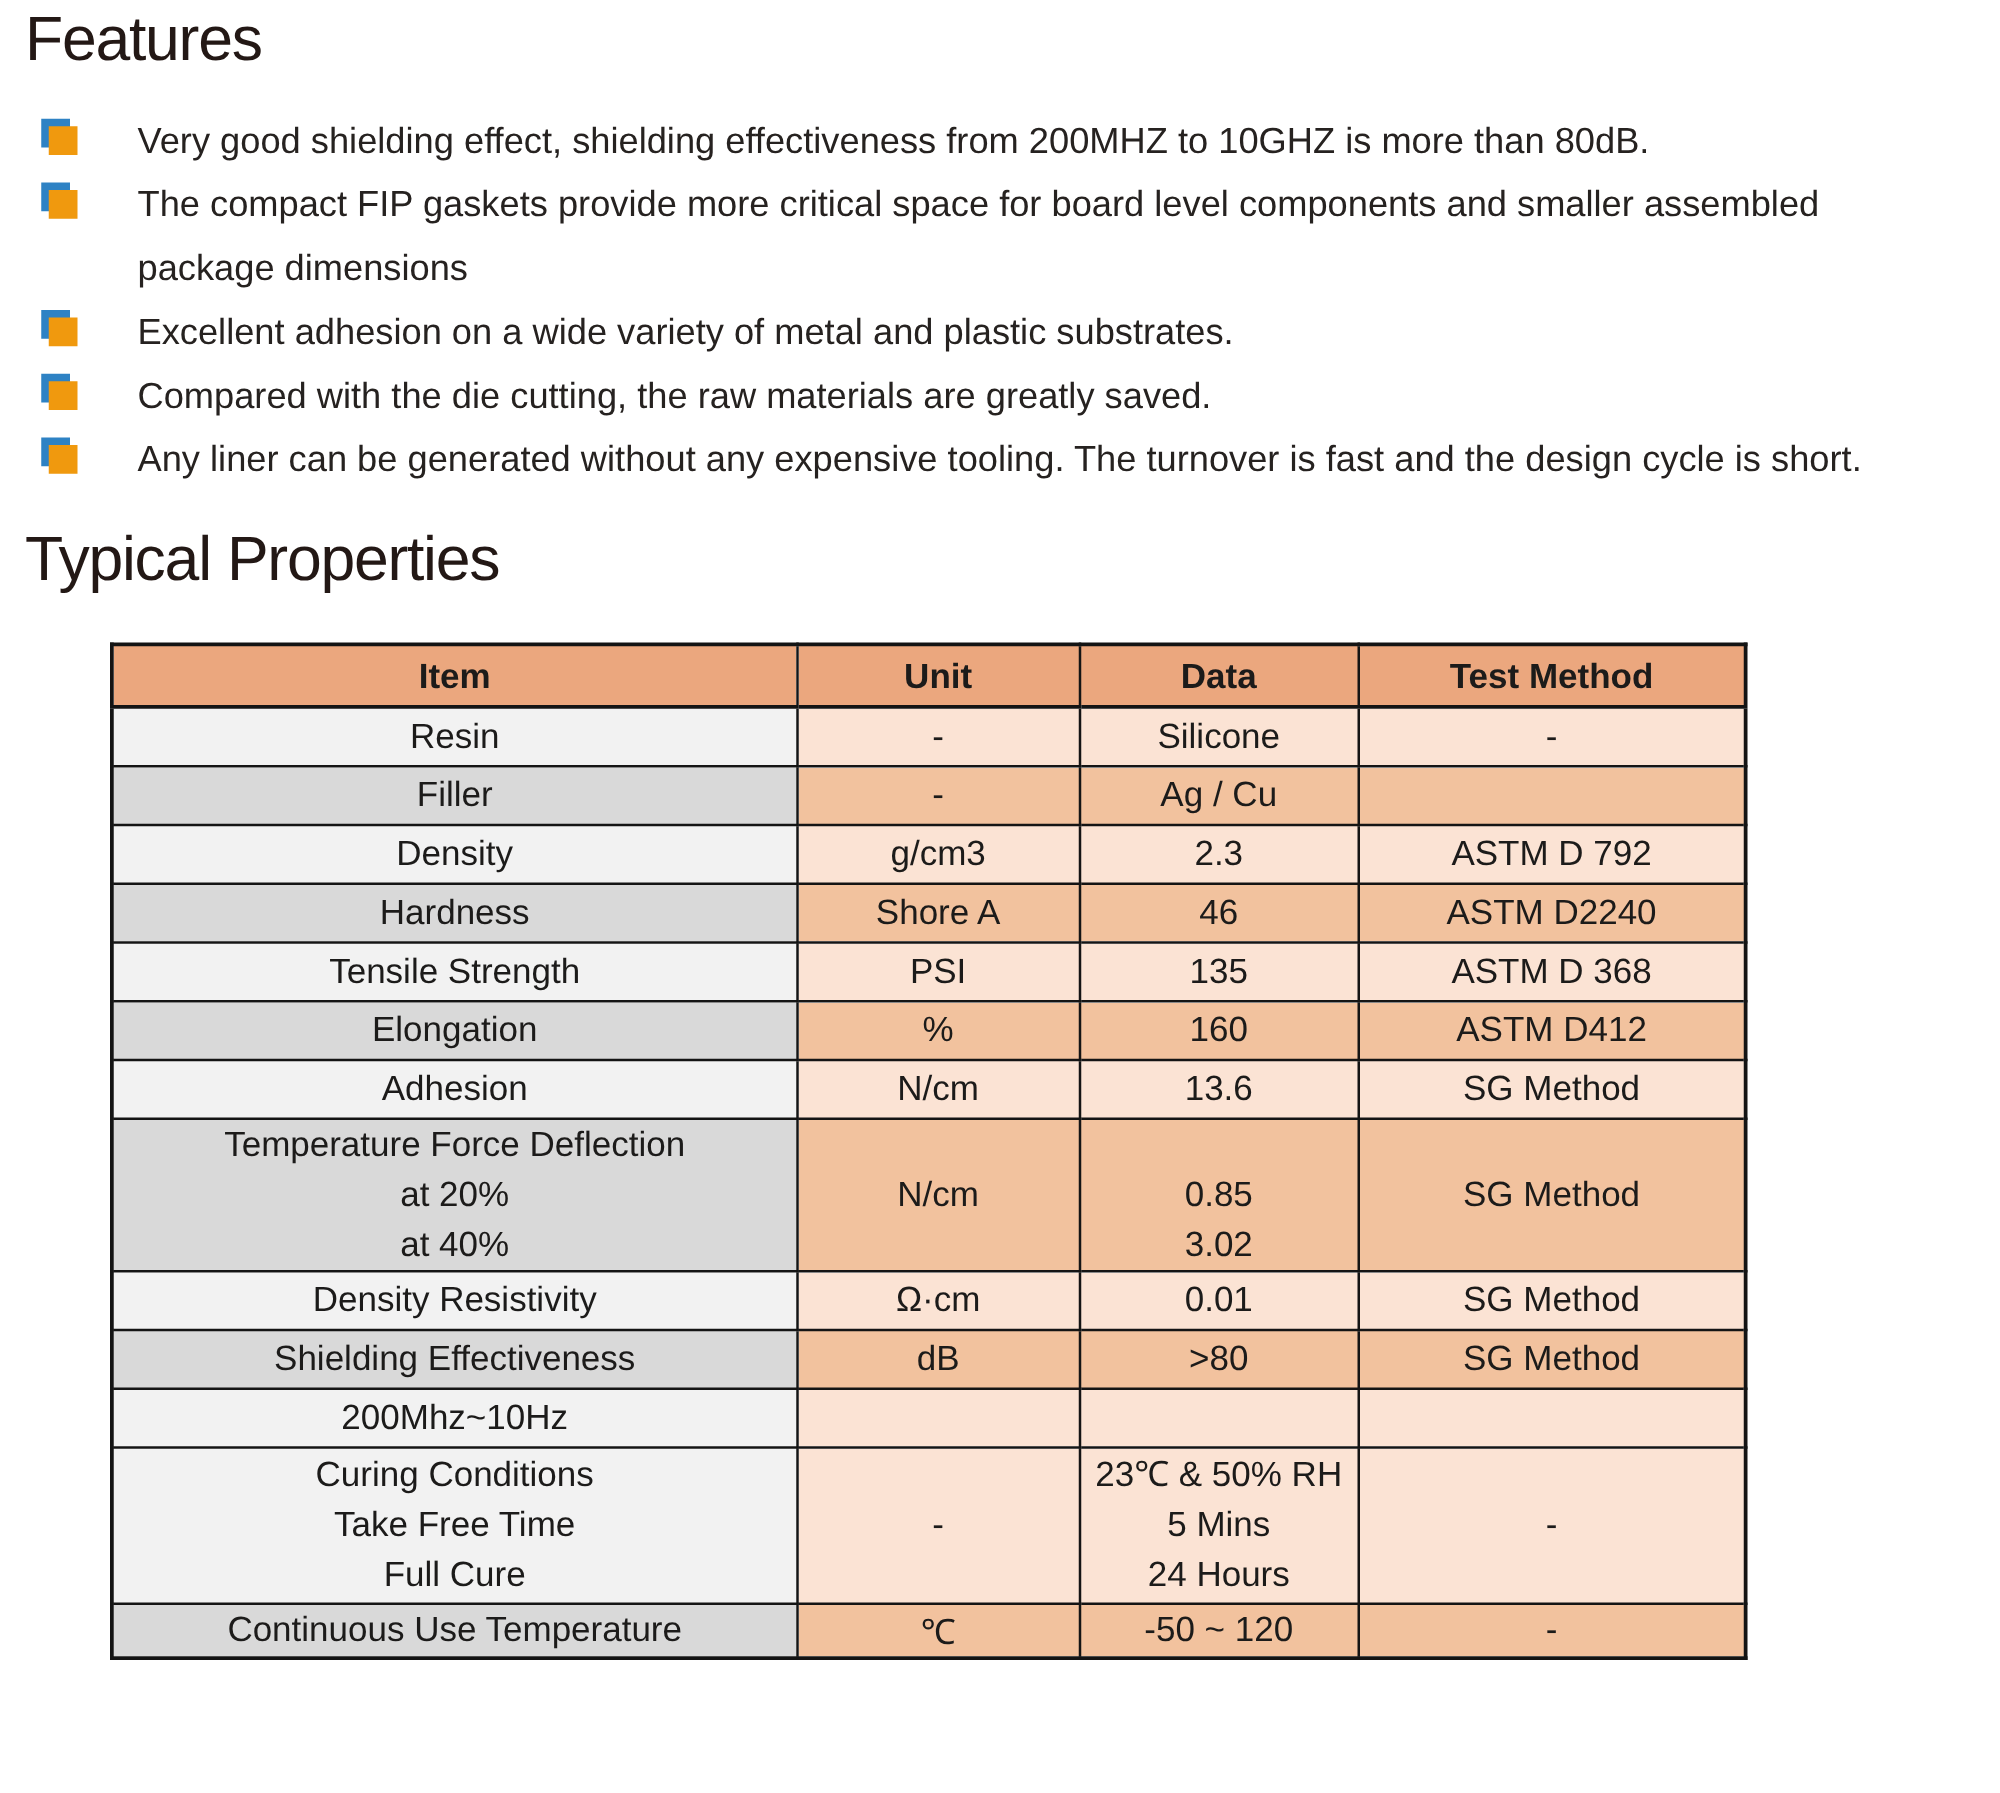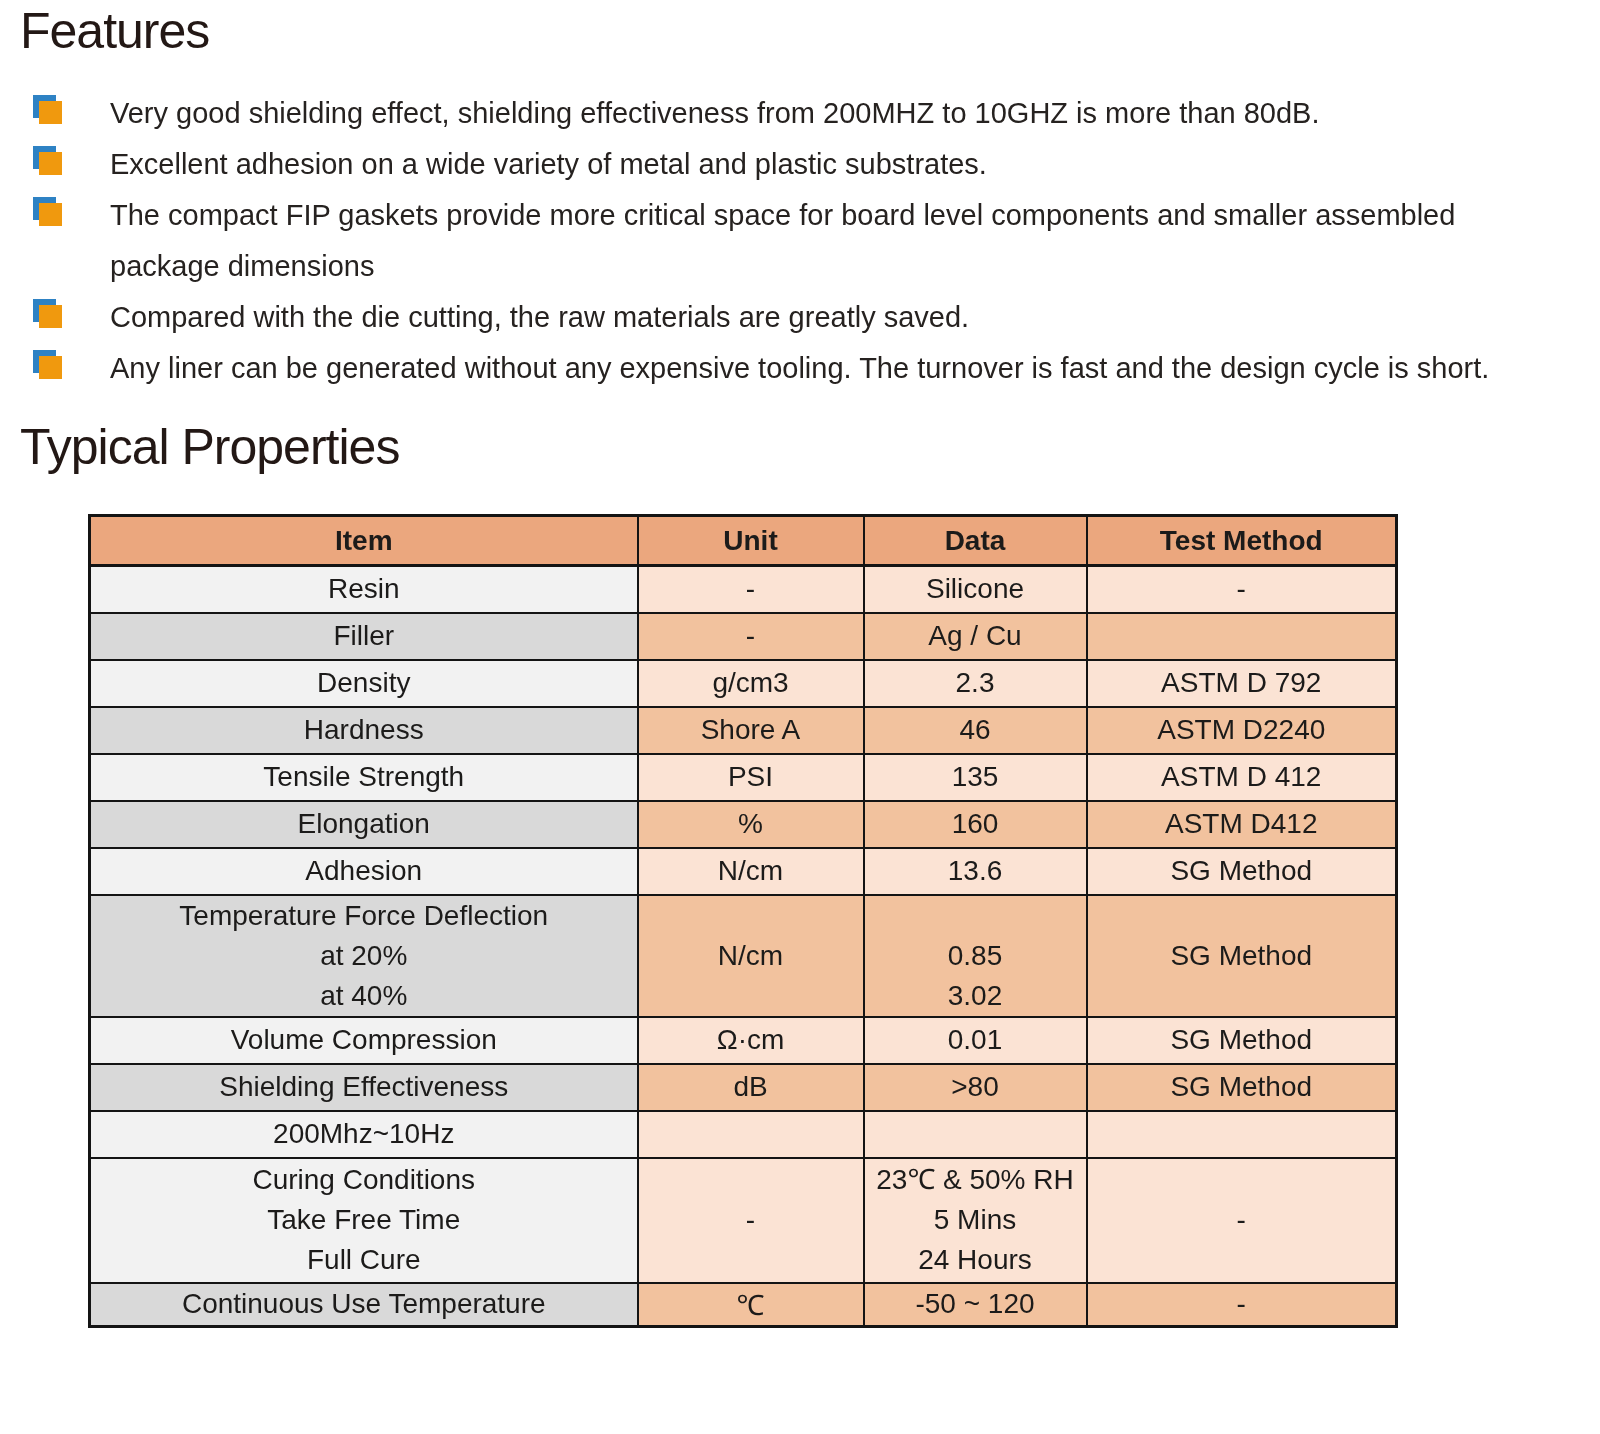--- a/index.html
+++ b/index.html
@@ -82,28 +82,28 @@
 
 <h1 id="features-title" class="section-title">Features</h1>
 
 <ul class="bullet-list">
   <li class="bullet-item">
     <span class="bullet-icon"></span>
     <span>Very good shielding effect, shielding effectiveness from 200MHZ to 10GHZ is more than 80dB.</span>
   </li>
   <li class="bullet-item">
     <span class="bullet-icon"></span>
-    <span>Excellent adhesion on a wide variety of metal and plastic substrates.</span>
-  </li>
-  <li class="bullet-item">
-    <span class="bullet-icon"></span>
     <span>
       <span>The compact FIP gaskets provide more critical space for board level components and smaller assembled</span><br>
       <span>package dimensions</span>
     </span>
+  </li>
+  <li class="bullet-item">
+    <span class="bullet-icon"></span>
+    <span>Excellent adhesion on a wide variety of metal and plastic substrates.</span>
   </li>
   <li class="bullet-item">
     <span class="bullet-icon"></span>
     <span>Compared with the die cutting, the raw materials are greatly saved.</span>
   </li>
   <li class="bullet-item">
     <span class="bullet-icon"></span>
     <span>Any liner can be generated without any expensive tooling. The turnover is fast and the design cycle is short.</span>
   </li>
 </ul>
@@ -147,21 +147,21 @@
     <tr class="dark">
       <td class="c-item">Hardness</td>
       <td>Shore A</td>
       <td>46</td>
       <td>ASTM D2240</td>
     </tr>
     <tr class="light">
       <td class="c-item">Tensile Strength</td>
       <td>PSI</td>
       <td>135</td>
-      <td>ASTM D 412</td>
+      <td>ASTM D 368</td>
     </tr>
     <tr class="dark">
       <td class="c-item">Elongation</td>
       <td>%</td>
       <td>160</td>
       <td>ASTM D412</td>
     </tr>
     <tr class="light">
       <td class="c-item">Adhesion</td>
       <td>N/cm</td>
@@ -176,21 +176,21 @@
       </td>
       <td>N/cm</td>
       <td class="lines">
         <div></div>
         <div>0.85</div>
         <div>3.02</div>
       </td>
       <td>SG Method</td>
     </tr>
     <tr class="light">
-      <td class="c-item">Volume Compression</td>
+      <td class="c-item">Density Resistivity</td>
       <td>Ω·cm</td>
       <td>0.01</td>
       <td>SG Method</td>
     </tr>
     <tr class="dark">
       <td class="c-item">Shielding Effectiveness</td>
       <td>dB</td>
       <td>&gt;80</td>
       <td>SG Method</td>
     </tr>

